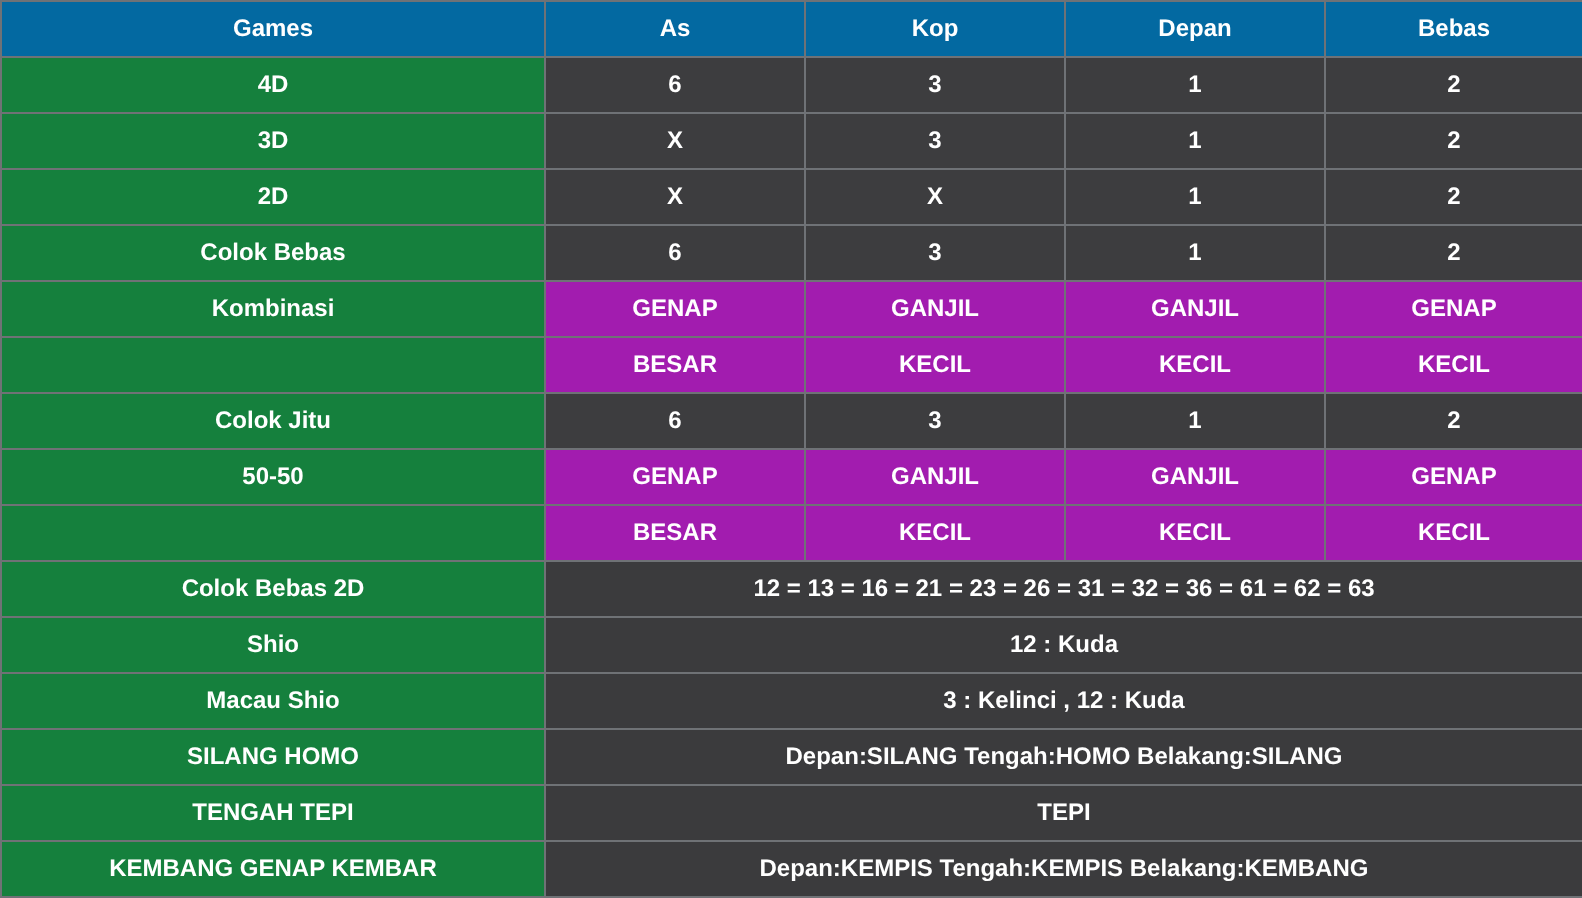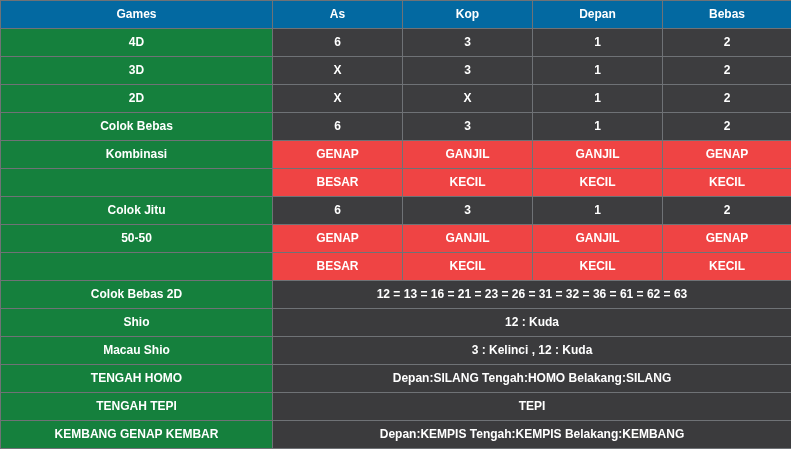--- a/index.html
+++ b/index.html
@@ -46,21 +46,21 @@
   .cell-game {
     background: #15803d;
     font-weight: normal;
     font-size: 11.5px;
   }
   .cell-num {
     background: #3d3d3f;
     font-size: 13px;
   }
   .cell-word {
-    background: #ef4444;
+    background: #a21caf;
     font-size: 13px;
   }
   .cell-span {
     background: #3b3b3d;
     font-size: 12.5px;
     font-weight: normal;
     margin-top: 36px;
   }
   tr.row-tall td { height: 28px; line-height: 28px; }
 </style>
@@ -154,21 +154,21 @@
       </tr>
       <tr class="row-tall">
         <td class="cell-game">Shio</td>
         <td class="cell-span" colspan="4">12 : Kuda</td>
       </tr>
       <tr class="row-tall">
         <td class="cell-game">Macau Shio</td>
         <td class="cell-span" colspan="4">3 : Kelinci , 12 : Kuda</td>
       </tr>
       <tr class="row-tall">
-        <td class="cell-game">TENGAH HOMO</td>
+        <td class="cell-game">SILANG HOMO</td>
         <td class="cell-span" colspan="4">Depan:SILANG Tengah:HOMO Belakang:SILANG</td>
       </tr>
       <tr class="row-tall">
         <td class="cell-game">TENGAH TEPI</td>
         <td class="cell-span" colspan="4">TEPI</td>
       </tr>
       <tr class="row-tall">
         <td class="cell-game">KEMBANG GENAP KEMBAR</td>
         <td class="cell-span" colspan="4">Depan:KEMPIS Tengah:KEMPIS Belakang:KEMBANG</td>
       </tr>

